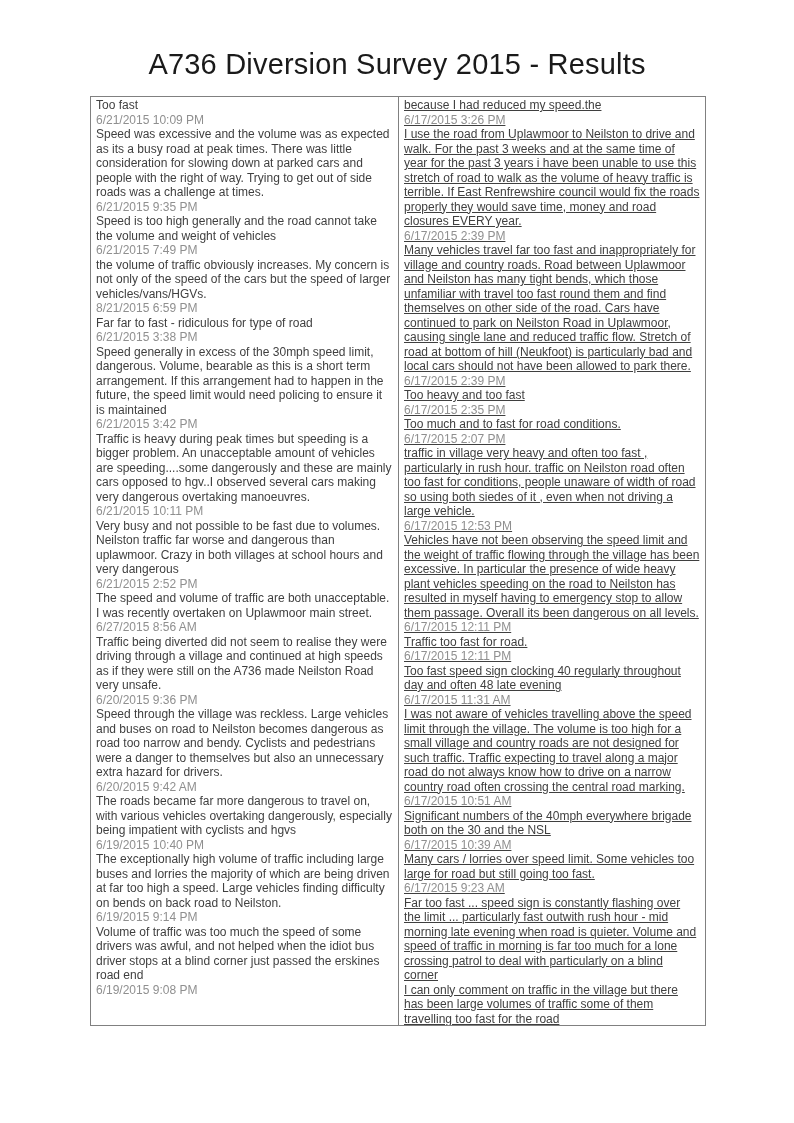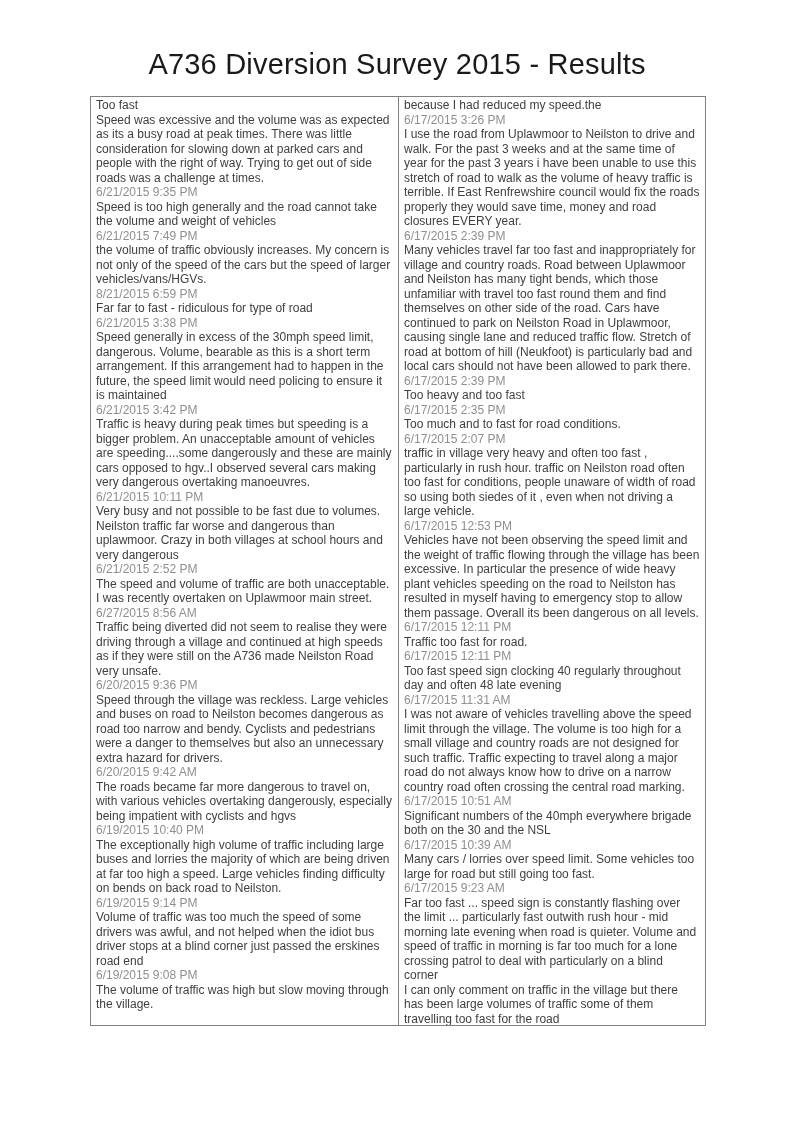--- a/index.html
+++ b/index.html
@@ -39,32 +39,34 @@
     flex: 1 1 50%;
     min-width: 0;
     padding: 1px 5px 0 5px;
     font-size: 12px;
     line-height: 14.5px;
     color: var(--body-color, #3f3f3f);
     overflow: hidden;
   }
   .survey-column + .survey-column {
     border-left: 1px solid var(--border-color, #808080);
+    text-decoration: underline;
   }
   .entry-comment { color: var(--body-color, #3f3f3f); }
   .entry-timestamp { color: var(--ts-color, #8f8f8f); }
 </style>
 </head>
 <body>
 
 <div class="page">
   <h1 class="doc-title">A736 Diversion Survey 2015 - Results</h1>
   <div class="survey-table">
     <div class="survey-column">
         <div class="entry-comment">Too fast</div>
+        <div class="entry-timestamp">6/21/2015 10:09 PM</div>
         <div class="entry-comment">Speed was excessive and the volume was as expected as its a busy road at peak times. There was little consideration for slowing down at parked cars and people with the right of way. Trying to get out of side roads was a challenge at times.</div>
         <div class="entry-timestamp">6/21/2015 9:35 PM</div>
         <div class="entry-comment">Speed is too high generally and the road cannot take the volume and weight of vehicles</div>
         <div class="entry-timestamp">6/21/2015 7:49 PM</div>
         <div class="entry-comment">the volume of traffic obviously increases. My concern is not only of the speed of the cars but the speed of larger vehicles/vans/HGVs.</div>
         <div class="entry-timestamp">8/21/2015 6:59 PM</div>
         <div class="entry-comment">Far far to fast - ridiculous for type of road</div>
         <div class="entry-timestamp">6/21/2015 3:38 PM</div>
         <div class="entry-comment">Speed generally in excess of the 30mph speed limit, dangerous. Volume, bearable as this is a short term arrangement. If this arrangement had to happen in the future, the speed limit would need policing to ensure it is maintained</div>
         <div class="entry-timestamp">6/21/2015 3:42 PM</div>
@@ -77,21 +79,20 @@
         <div class="entry-comment">Traffic being diverted did not seem to realise they were driving through a village and continued at high speeds as if they were still on the A736 made Neilston Road very unsafe.</div>
         <div class="entry-timestamp">6/20/2015 9:36 PM</div>
         <div class="entry-comment">Speed through the village was reckless. Large vehicles and buses on road to Neilston becomes dangerous as road too narrow and bendy. Cyclists and pedestrians were a danger to themselves but also an unnecessary extra hazard for drivers.</div>
         <div class="entry-timestamp">6/20/2015 9:42 AM</div>
         <div class="entry-comment">The roads became far more dangerous to travel on, with various vehicles overtaking dangerously, especially being impatient with cyclists and hgvs</div>
         <div class="entry-timestamp">6/19/2015 10:40 PM</div>
         <div class="entry-comment">The exceptionally high volume of traffic including large buses and lorries the majority of which are being driven at far too high a speed. Large vehicles finding difficulty on bends on back road to Neilston.</div>
         <div class="entry-timestamp">6/19/2015 9:14 PM</div>
         <div class="entry-comment">Volume of traffic was too much the speed of some drivers was awful, and not helped when the idiot bus driver stops at a blind corner just passed the erskines road end</div>
         <div class="entry-timestamp">6/19/2015 9:08 PM</div>
-        <div class="entry-comment">The volume of traffic was high but slow moving through the village.</div>
       </div>
     <div class="survey-column">
         <div class="entry-comment">because I had reduced my speed.the</div>
         <div class="entry-timestamp">6/17/2015 3:26 PM</div>
         <div class="entry-comment">I use the road from Uplawmoor to Neilston to drive and walk. For the past 3 weeks and at the same time of year for the past 3 years i have been unable to use this stretch of road to walk as the volume of heavy traffic is terrible. If East Renfrewshire council would fix the roads properly they would save time, money and road closures EVERY year.</div>
         <div class="entry-timestamp">6/17/2015 2:39 PM</div>
         <div class="entry-comment">Many vehicles travel far too fast and inappropriately for village and country roads. Road between Uplawmoor and Neilston has many tight bends, which those unfamiliar with travel too fast round them and find themselves on other side of the road. Cars have continued to park on Neilston Road in Uplawmoor, causing single lane and reduced traffic flow. Stretch of road at bottom of hill (Neukfoot) is particularly bad and local cars should not have been allowed to park there.</div>
         <div class="entry-timestamp">6/17/2015 2:39 PM</div>
         <div class="entry-comment">Too heavy and too fast</div>
         <div class="entry-timestamp">6/17/2015 2:35 PM</div>

